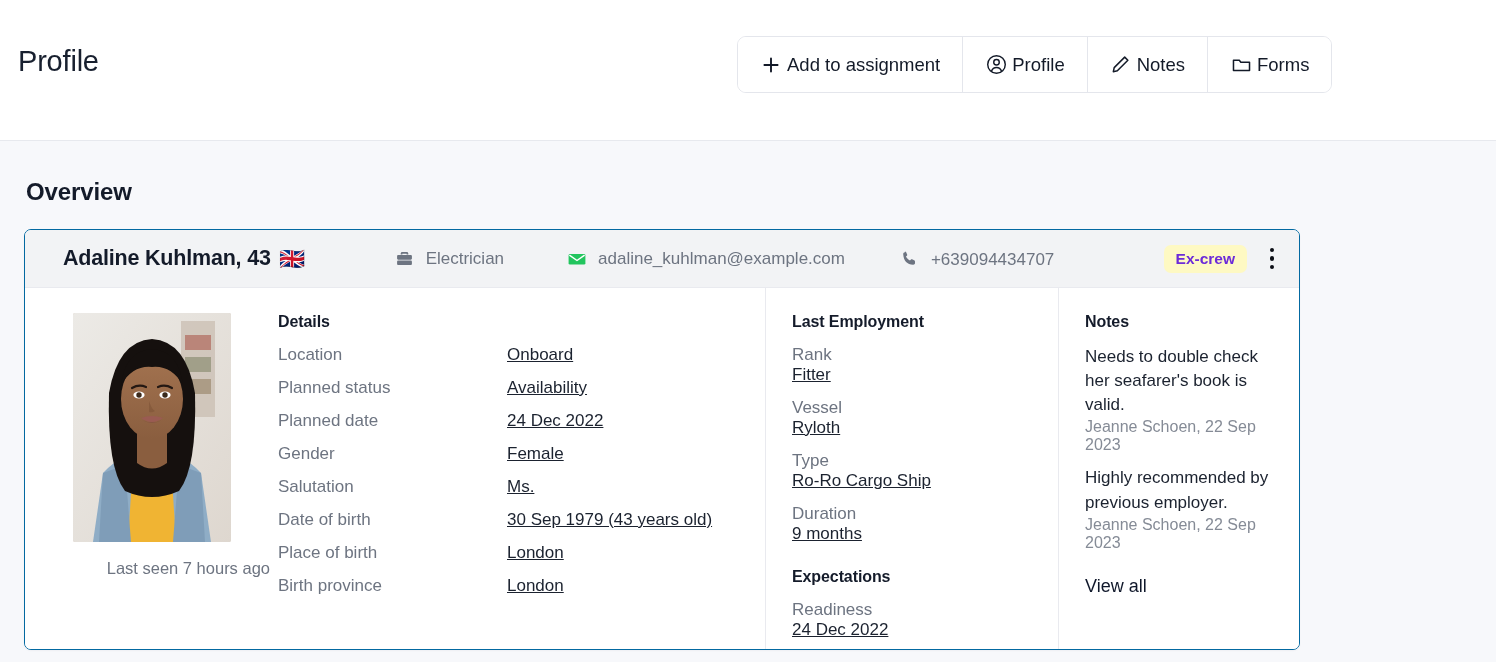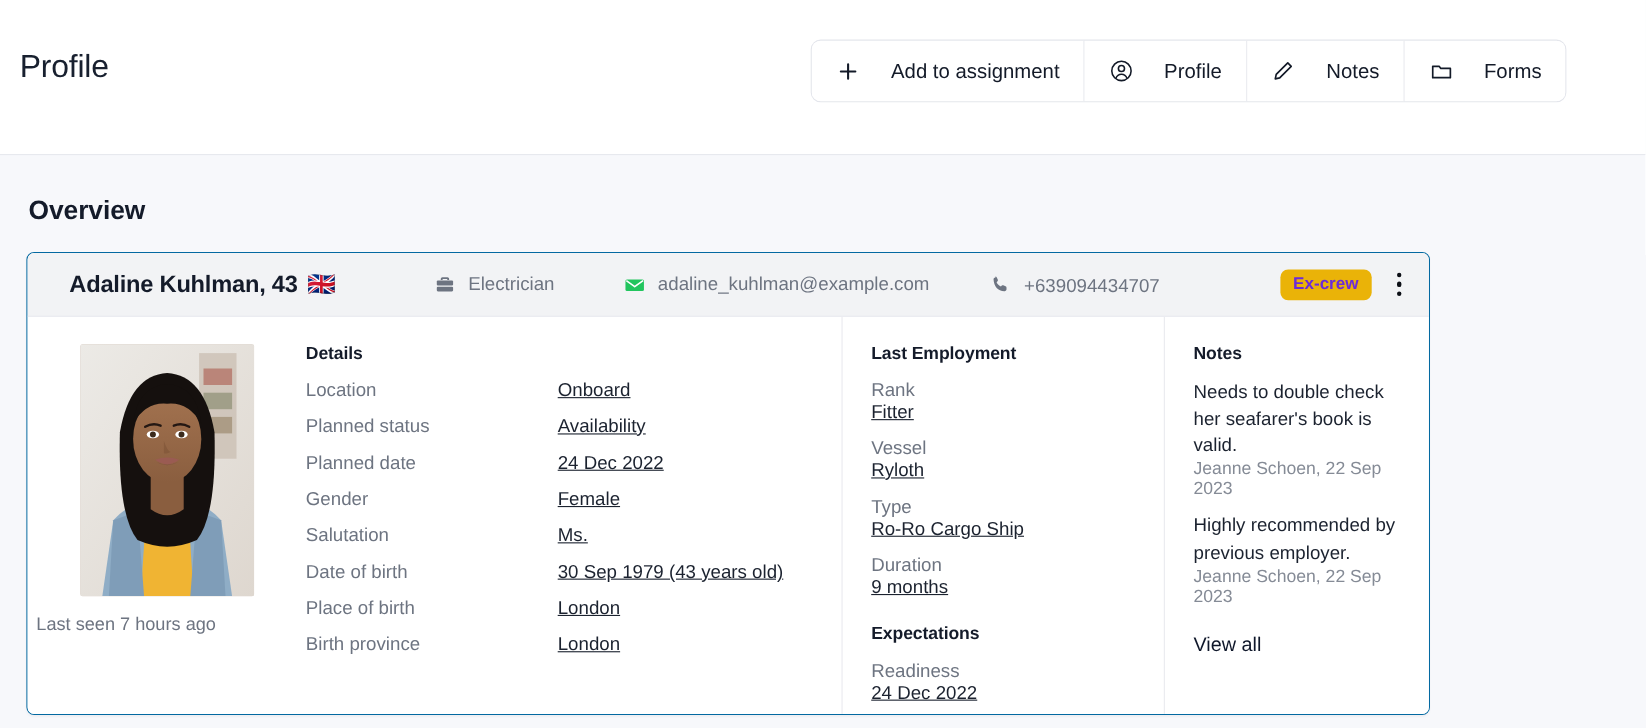--- a/index.html
+++ b/index.html
@@ -35,21 +35,21 @@
     height: 57px;
     display: flex;
     border: 1px solid #e4e6ec;
     border-radius: 9px;
     background: #ffffff;
     overflow: hidden;
   }
   .gbtn {
     display: flex;
     align-items: center;
-    gap: 28px;
+    gap: 5px;
     padding: 0 22px;
     background: #ffffff;
     border: none;
     border-right: 1px solid #e4e6ec;
     font-family: "Liberation Sans", sans-serif;
     font-size: 18.5px;
     color: #131a28;
     cursor: pointer;
     white-space: nowrap;
   }
@@ -104,21 +104,21 @@
   }
   .m1 { margin-left: 88px; }
   .m2 { margin-left: 62px; }
   .m3 { margin-left: 54px; align-items: flex-end; }
   .meta .mi { width: 22px; height: 22px; display: flex; align-items: center; justify-content: center; flex: 0 0 22px; }
   .badge {
     position: absolute;
     right: 52px;
     padding: 5px 12px;
     border-radius: 7px;
-    background: #eab308;
+    background: #fef9c3;
     color: #6c2bd9;
     font-size: 15.5px;
     font-weight: 600;
   }
   .kebab {
     position: absolute;
     right: 14px;
     width: 26px; height: 30px;
     display: flex; flex-direction: column;
     align-items: center; justify-content: center;
@@ -127,21 +127,21 @@
     background: transparent; border: none;
   }
   .kebab i { width: 4.5px; height: 4.5px; background: #0c0f16; border-radius: 50%; display: block; }
 
   .card-body { display: flex; height: 361px; background: #fff; }
 
   .col-photo {
     width: 253px;
     flex: 0 0 253px;
     padding: 25px 8px 0 8px;
-    text-align: left;
+    text-align: right;
   }
   .photo {
     width: 158px; height: 229px;
     margin: 0 auto;
     border-radius: 2px;
     overflow: hidden;
     background: #d9cfc6;
     position: relative;
   }
   .photo svg { display:block; width:100%; height:100%; }

